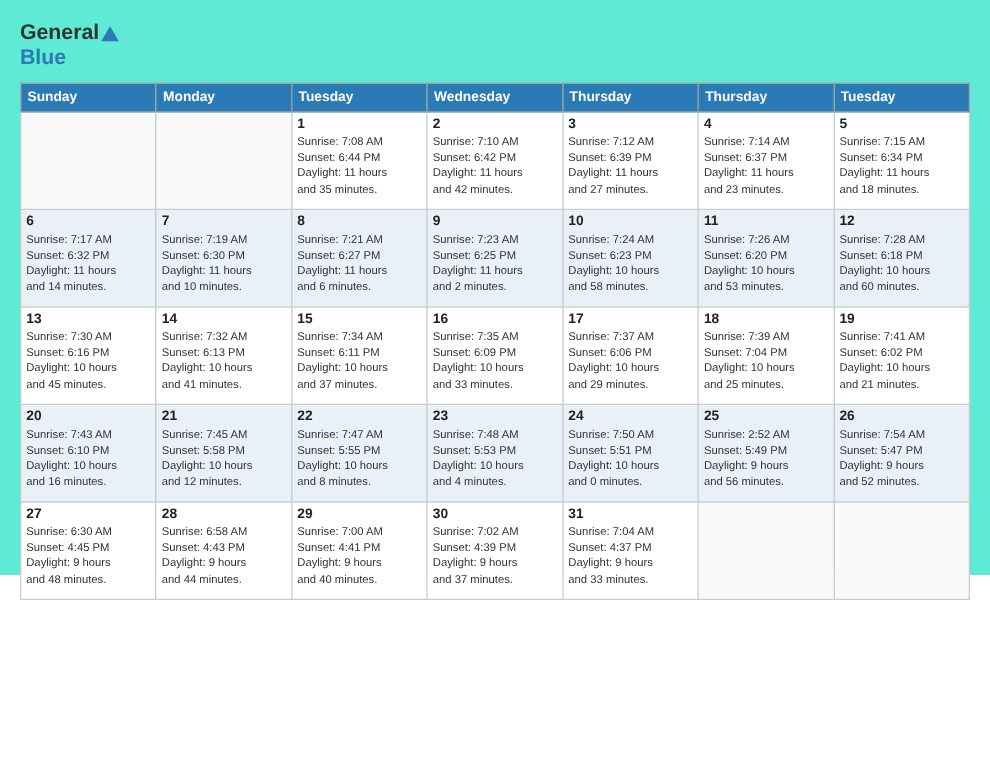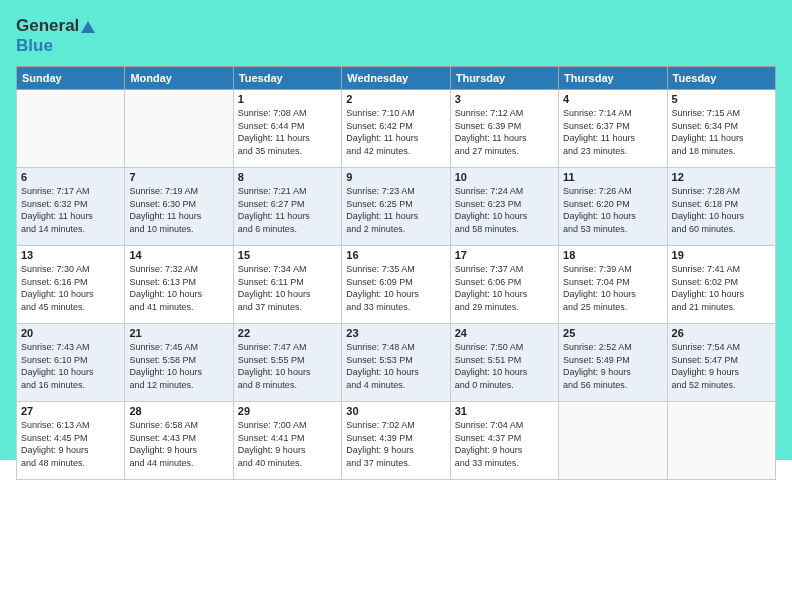--- a/index.html
+++ b/index.html
@@ -305,21 +305,21 @@
             <span class="day-num">26</span>
             <div class="cell-text">Sunrise: 7:54 AM</div>
             <div class="cell-text">Sunset: 5:47 PM</div>
             <div class="cell-text">Daylight: 9 hours</div>
             <div class="cell-text">and 52 minutes.</div>
           </td>
         </tr>
         <tr class="row-even">
           <td>
             <span class="day-num">27</span>
-            <div class="cell-text">Sunrise: 6:13 AM</div>
+            <div class="cell-text">Sunrise: 6:30 AM</div>
             <div class="cell-text">Sunset: 4:45 PM</div>
             <div class="cell-text">Daylight: 9 hours</div>
             <div class="cell-text">and 48 minutes.</div>
           </td>
           <td>
             <span class="day-num">28</span>
             <div class="cell-text">Sunrise: 6:58 AM</div>
             <div class="cell-text">Sunset: 4:43 PM</div>
             <div class="cell-text">Daylight: 9 hours</div>
             <div class="cell-text">and 44 minutes.</div>

